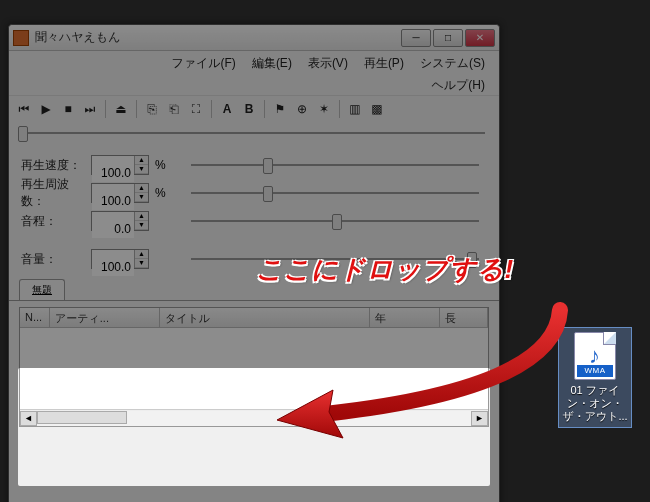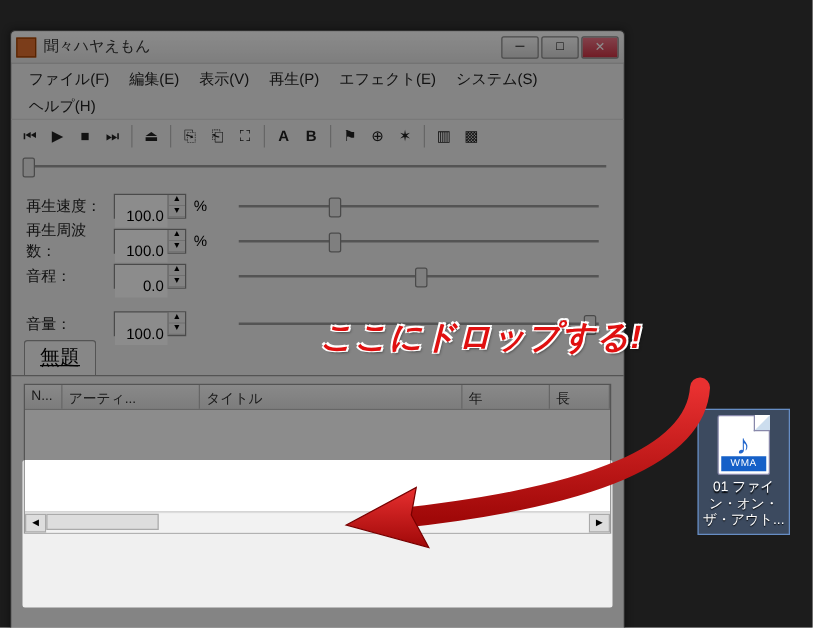--- a/index.html
+++ b/index.html
@@ -10,40 +10,40 @@
     box-shadow:0 0 6px rgba(0,0,0,0.5); z-index:1;
   }
   .titlebar { height:26px; background:linear-gradient(#fdfdfd,#e6e6e6); display:flex; align-items:center;
     padding:0 4px; border-bottom:1px solid #bbb; border-radius:4px 4px 0 0;}
   .app-icon { width:16px; height:16px; background:#e07030; margin-right:6px; border:1px solid #a04000;}
   .title-text { flex:1; font-size:12px; color:#333;}
   .win-btns { display:flex; gap:2px;}
   .win-btn { width:30px; height:18px; background:linear-gradient(#f8f8f8,#d8d8d8); border:1px solid #888;
     border-radius:2px; display:flex; align-items:center; justify-content:center; font-size:10px;}
   .win-btn.close { background:linear-gradient(#e78,#c34); color:#fff;}
-  .menubar { height:22px; display:flex; align-items:center; padding:2px 6px; flex-wrap:wrap; gap:0;}
+  .menubar { height:22px; display:flex; align-items:center; padding:2px 6px; flex-wrap:wrap; gap:0;justify-content:flex-end;}
   .menu-item { padding:2px 8px; color:#222;}
   .menubar2 { padding-left:6px; }
   .toolbar { height:26px; display:flex; align-items:center; padding:0 6px; gap:4px; border-top:1px solid #ddd;}
   .tool { width:18px; height:18px; display:flex; align-items:center; justify-content:center; font-size:12px; color:#222;}
   .divider { width:1px; height:18px; background:#bbb; margin:0 2px;}
   .pos-slider { height:24px; padding:0 14px; display:flex; align-items:center;}
   .track { flex:1; height:2px; background:#999; position:relative;}
   .thumb { position:absolute; top:-6px; width:10px; height:16px; background:#e8e8e8; border:1px solid #888; border-radius:2px;}
   .controls { padding:6px 12px 4px; }
   .control-row { display:flex; align-items:center; height:28px; gap:6px;}
   .label { width:64px; color:#222;}
   .spinbox { display:flex; align-items:center; border:1px solid #888; background:#fff; height:20px;}
   .spinbox input { width:42px; border:none; text-align:right; padding-right:3px; font-size:12px; height:18px;margin-top:16px;}
   .spin-buttons { display:flex; flex-direction:column; width:14px; border-left:1px solid #aaa;}
   .spin-buttons div { height:9px; font-size:7px; line-height:7px; text-align:center; background:#eee; border-bottom:1px solid #ccc;}
   .pct { width:16px;}
   .row-slider { flex:1; height:2px; background:#999; position:relative; margin:0 8px 0 14px;}
   .tab-strip { height:24px; display:flex; align-items:flex-end; padding:0 10px; border-bottom:1px solid #999;}
-  .tab { padding:3px 12px; border:1px solid #999; border-bottom:none; background:#f6f6f6; font-size:16px; border-radius:3px 3px 0 0;text-decoration:underline;}
+  .tab { padding:3px 12px; border:1px solid #999; border-bottom:none; background:#f6f6f6; font-size:10px; border-radius:3px 3px 0 0;text-decoration:underline;}
   .table-area { margin:6px 10px 0; border:1px solid #999; background:#fff; height:120px; position:relative;}
   .table-header { display:flex; height:20px; background:linear-gradient(#fafafa,#e2e2e2); border-bottom:1px solid #bbb;}
   .th { border-right:1px solid #bbb; padding:3px 5px; font-size:11px; color:#333; overflow:hidden; white-space:nowrap;}
   .table-body { height:78px; background:#fff;}
   .hscroll { position:absolute; bottom:0; left:0; right:0; height:17px; background:#eee; border-top:1px solid #ccc; display:flex; align-items:center;}
   .hscroll .arrow { width:17px; height:15px; background:#ddd; border:1px solid #aaa; font-size:9px; text-align:center; line-height:13px;}
   .hscroll .track2 { flex:1; height:15px; background:#f2f2f2; position:relative;}
   .hscroll .thumb2 { position:absolute; left:0; top:0; width:90px; height:13px; background:#ddd; border:1px solid #aaa;}
 
   
@@ -88,21 +88,20 @@
       <div class="win-btn">□</div>
       <div class="win-btn close">✕</div>
     </div>
   </div>
 
   <div class="menubar">
     <div class="menu-item">ファイル(F)</div>
     <div class="menu-item">編集(E)</div>
     <div class="menu-item">表示(V)</div>
     <div class="menu-item">再生(P)</div>
-    <div class="menu-item">エフェクト(E)</div>
     <div class="menu-item">システム(S)</div>
   </div>
   <div class="menubar menubar2">
     <div class="menu-item">ヘルプ(H)</div>
   </div>
 
   <div class="toolbar">
     <div class="tool">⏮</div>
     <div class="tool">▶</div>
     <div class="tool">■</div>

